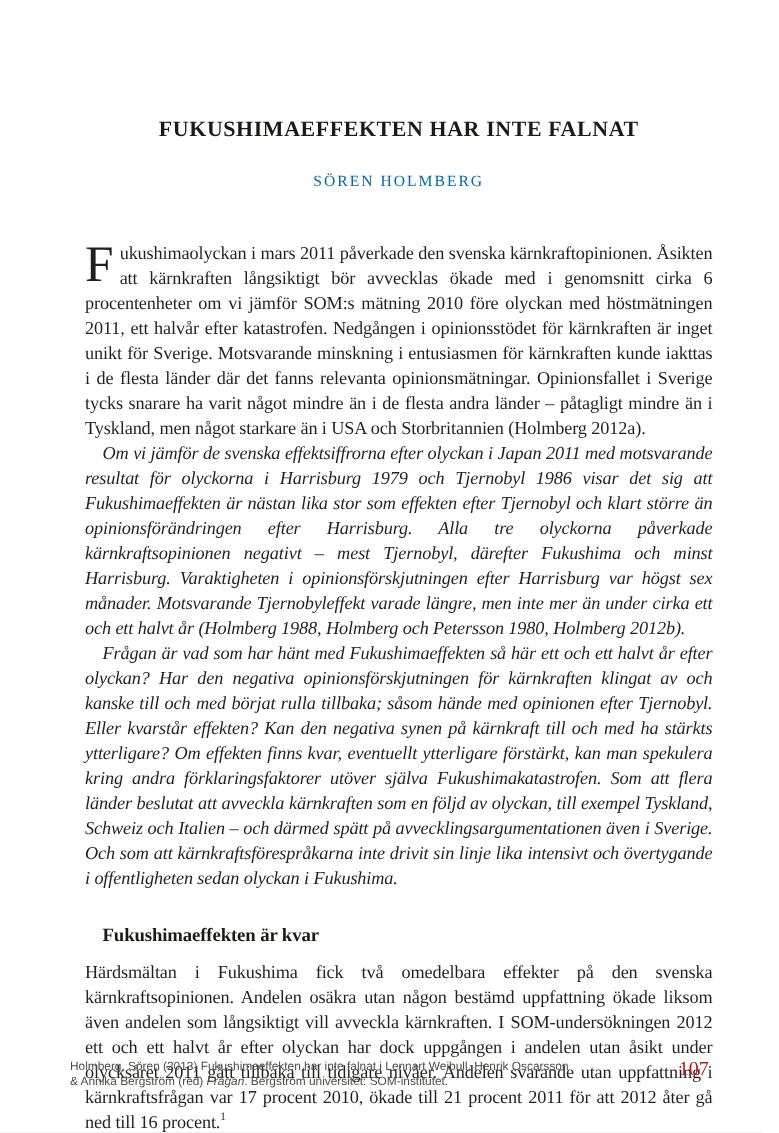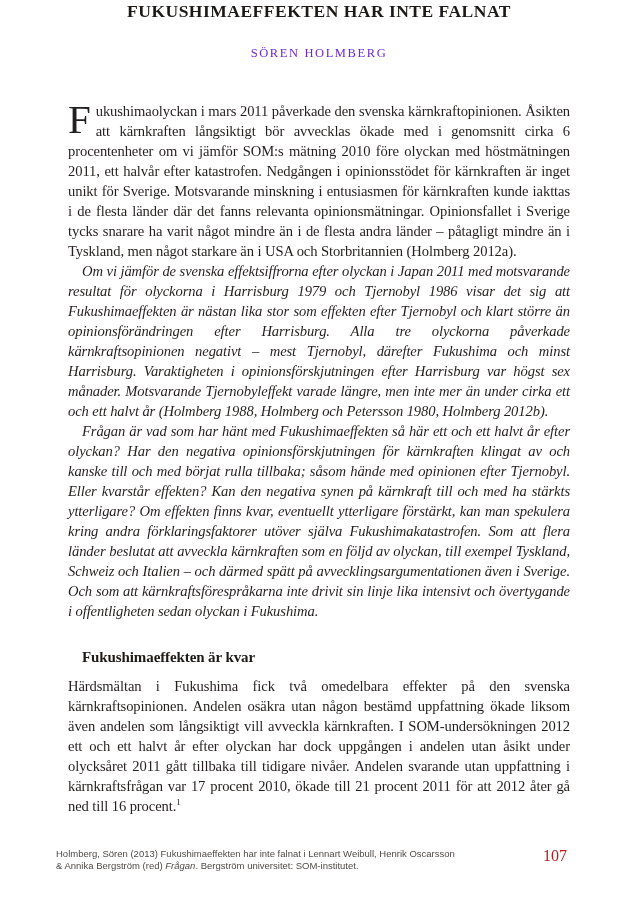--- a/index.html
+++ b/index.html
@@ -19,34 +19,35 @@
     box-sizing: border-box;
   }
   .content {
     position: absolute;
     left: 68px;
     width: 502px;
     top: 0;
   }
   h1.title {
     margin: 0;
+    padding-top: 92px;
     text-align: center;
     font-size: 17.5px;
     font-weight: bold;
     letter-spacing: 0.5px;
     color: #1d1916;
     line-height: 22px;
     font-family: "Liberation Serif", serif;
   }
   .author {
     margin-top: 24px;
     text-align: center;
     font-size: 12.5px;
     letter-spacing: 1.6px;
-    color: #6d28d9;
+    color: #0369a1;
   }
   .body-text {
     margin-top: 40px;
     font-size: 14.6px;
     line-height: 20px;
     text-align: justify;
     letter-spacing: -0.1px;
   }
   .body-text p {
     margin: 0;

